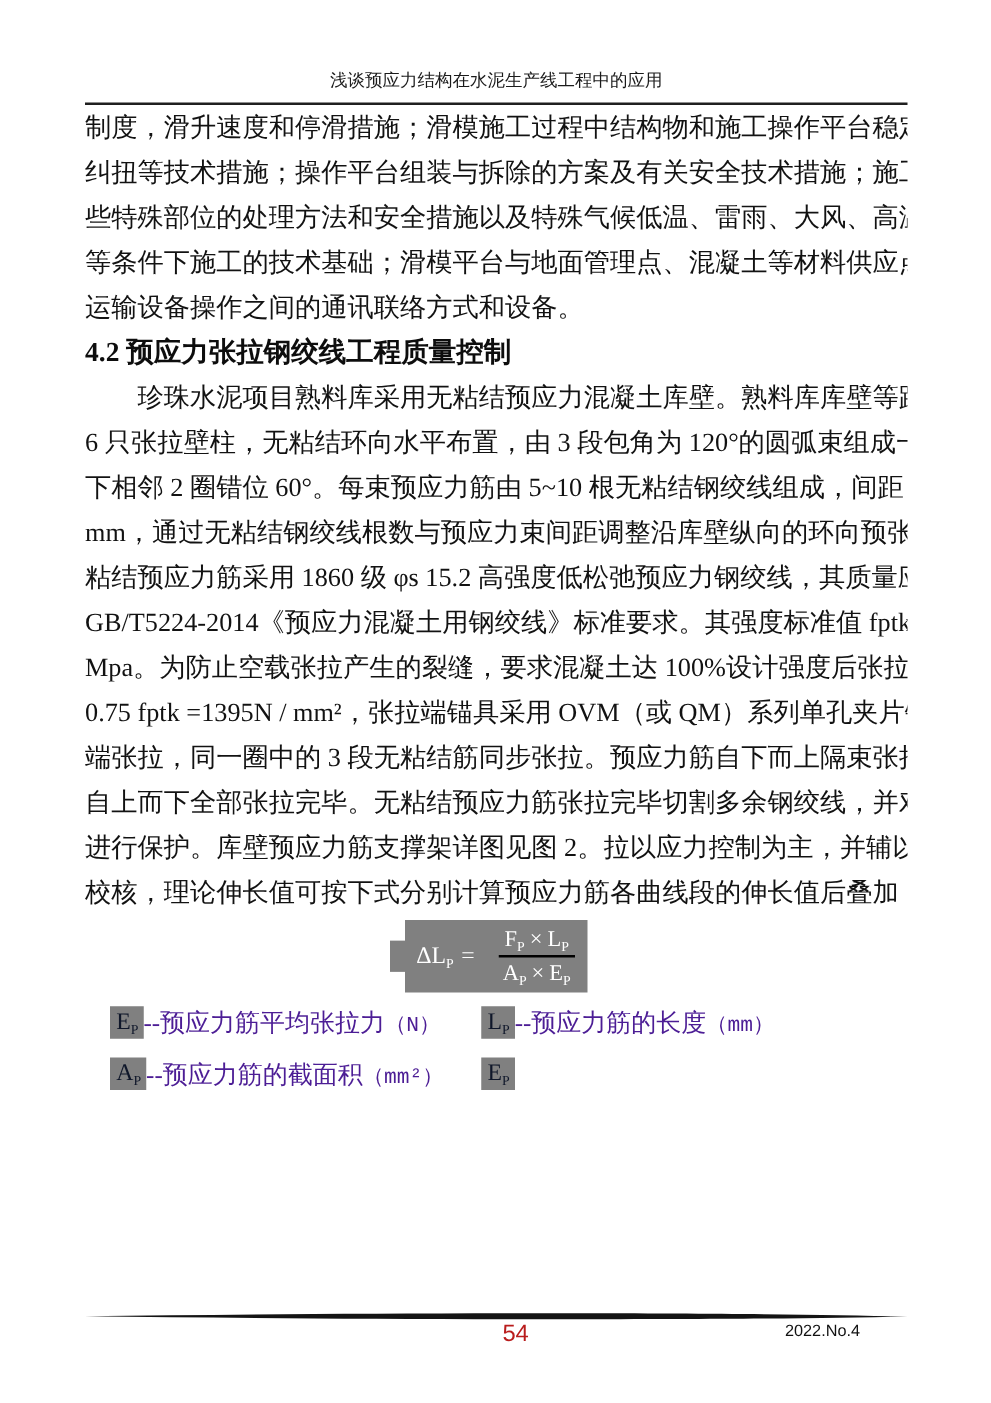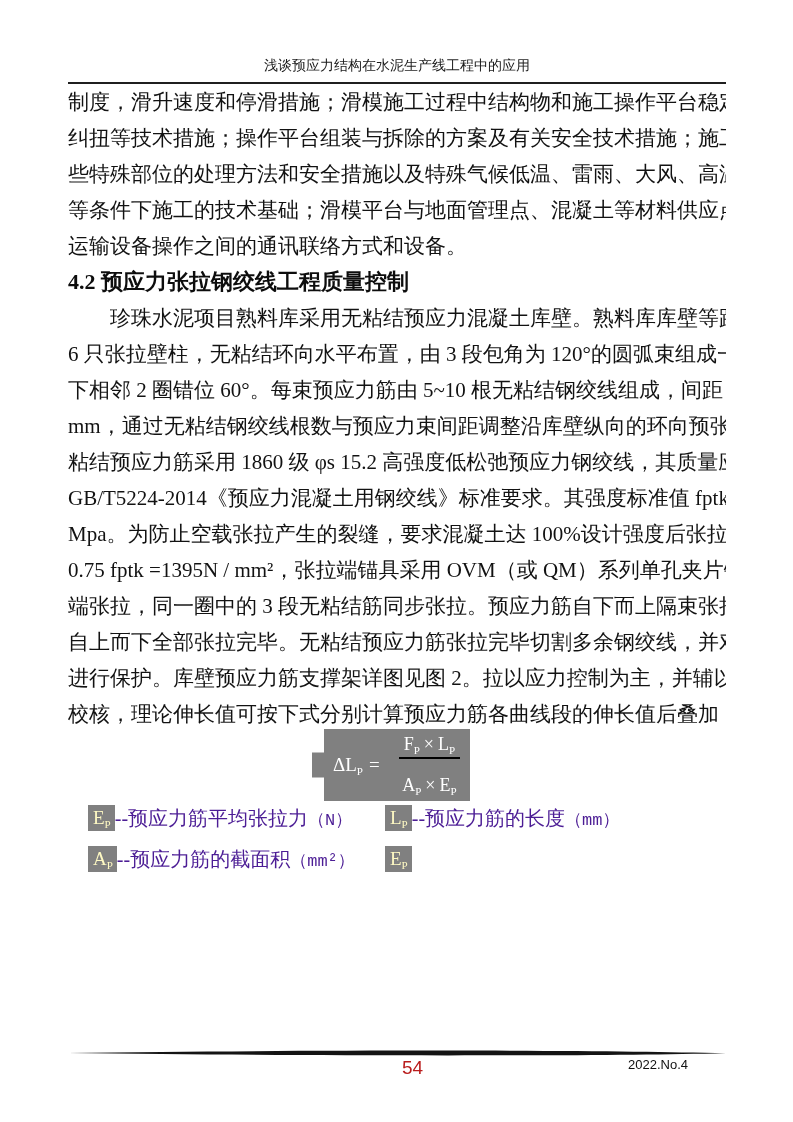--- a/index.html
+++ b/index.html
@@ -88,36 +88,36 @@
     display: inline-flex;
     flex-direction: column;
     align-items: center;
     margin-left: 19px;
     font-size: 18px;
   }
   .frac .num {
     border-bottom: 2px solid #000;
     padding: 0 5px 2px 5px;
   }
-  .frac .den { padding-top: 16px; }
+  .frac .den { padding-top: 2px; }
   .frac .op { margin: 0 4px; }
   .formula-eq { margin-left: 6px; }
 
   
   .defs {
     margin-top: 6px;
     margin-left: 20px;
     display: grid;
     grid-template-columns: 297px 1fr;
     row-gap: 9px;
   }
   .def-item { display: flex; align-items: center; height: 32px; }
   .sym-box {
     background: #808080;
-    color: #fef9c3;
+    color: #0f172a;
     font-size: 19px;
     line-height: 26px;
     padding: 0 4px 0 5px;
     display: inline-block;
   }
   .def-desc { font-size: 20px; color: #4c1d95; }
   .def-unit {
     font-family: "Liberation Mono", "DejaVu Sans Mono", monospace;
     font-size: 17px;
   }

